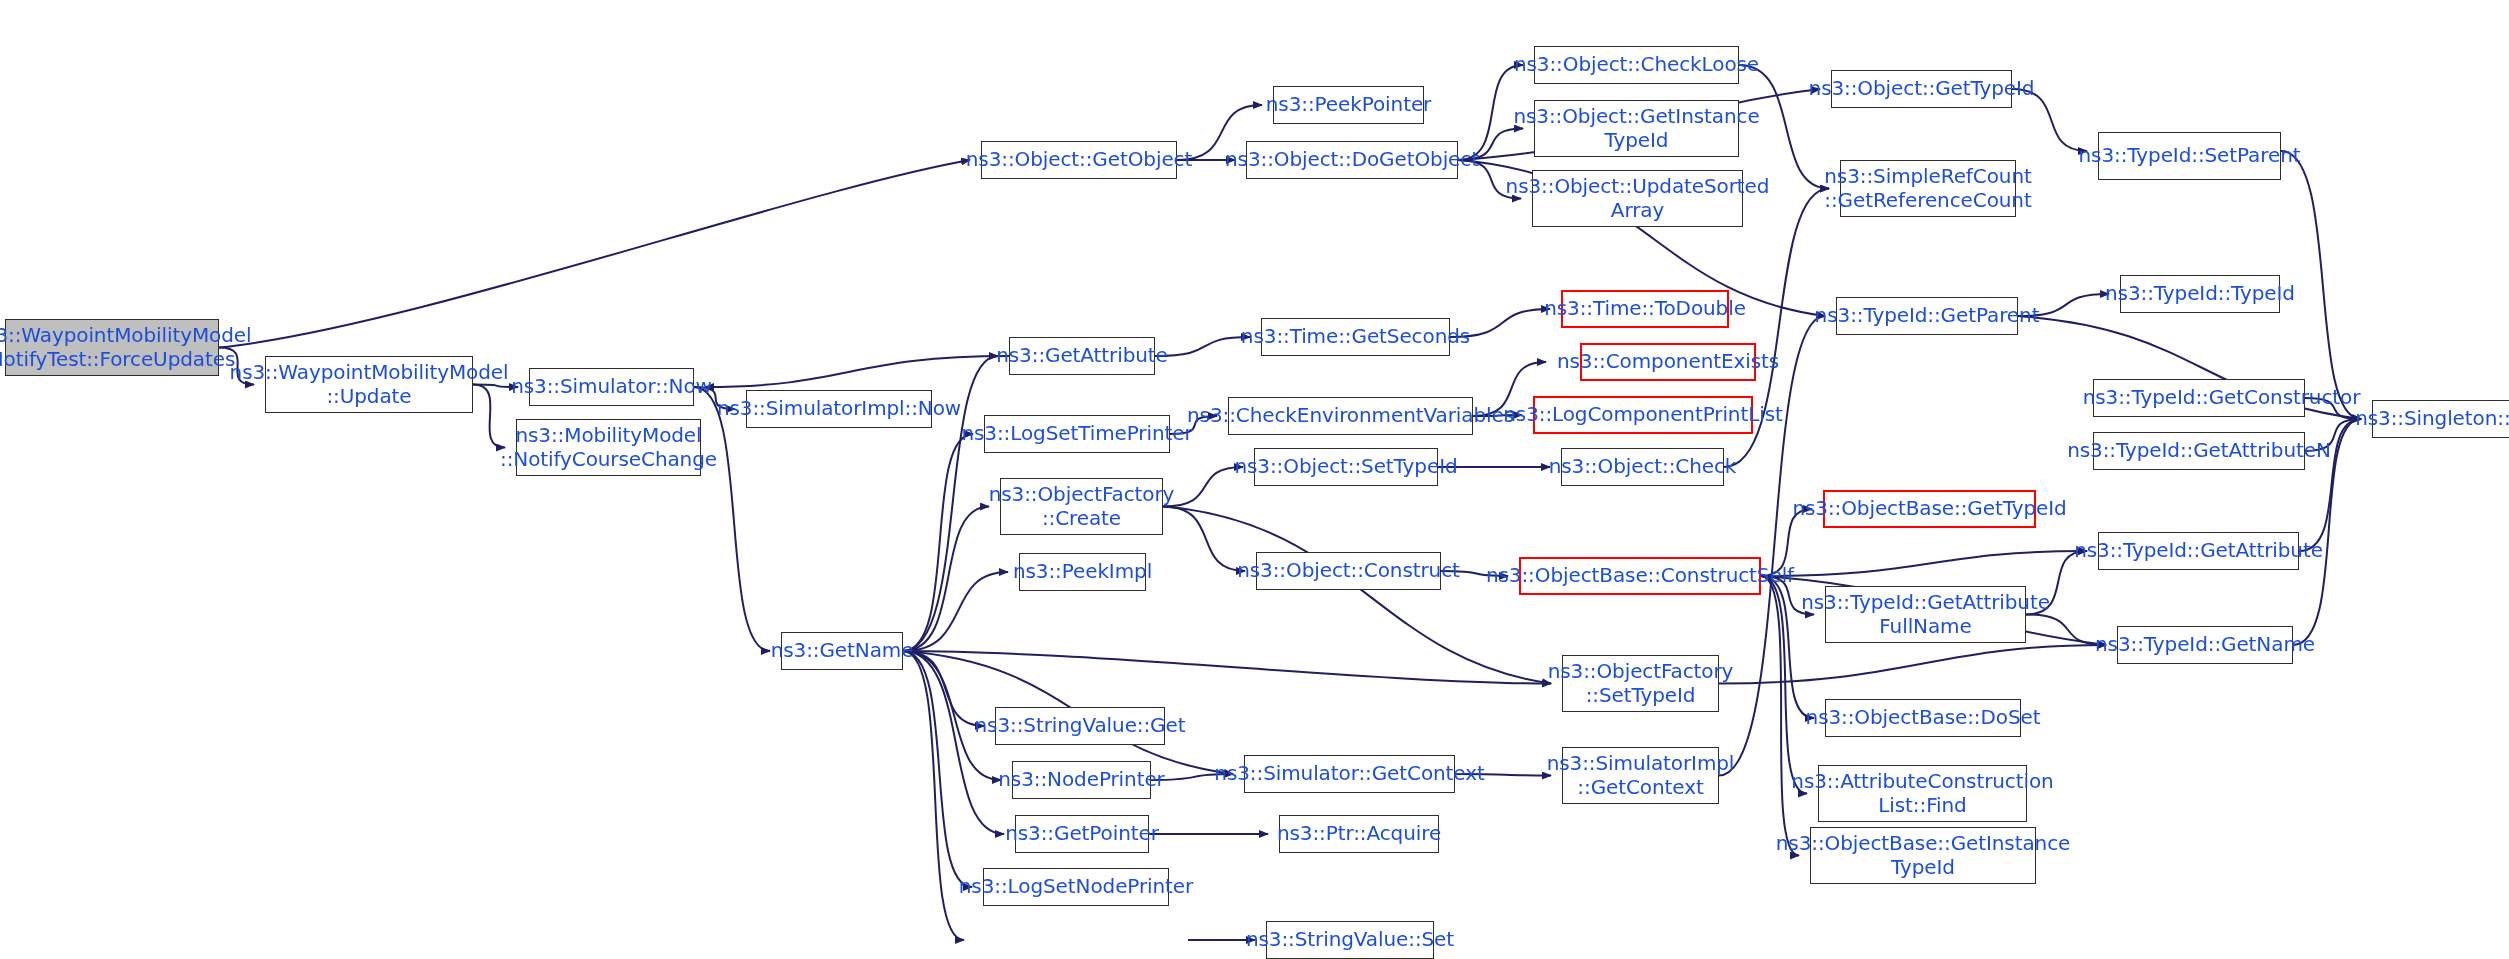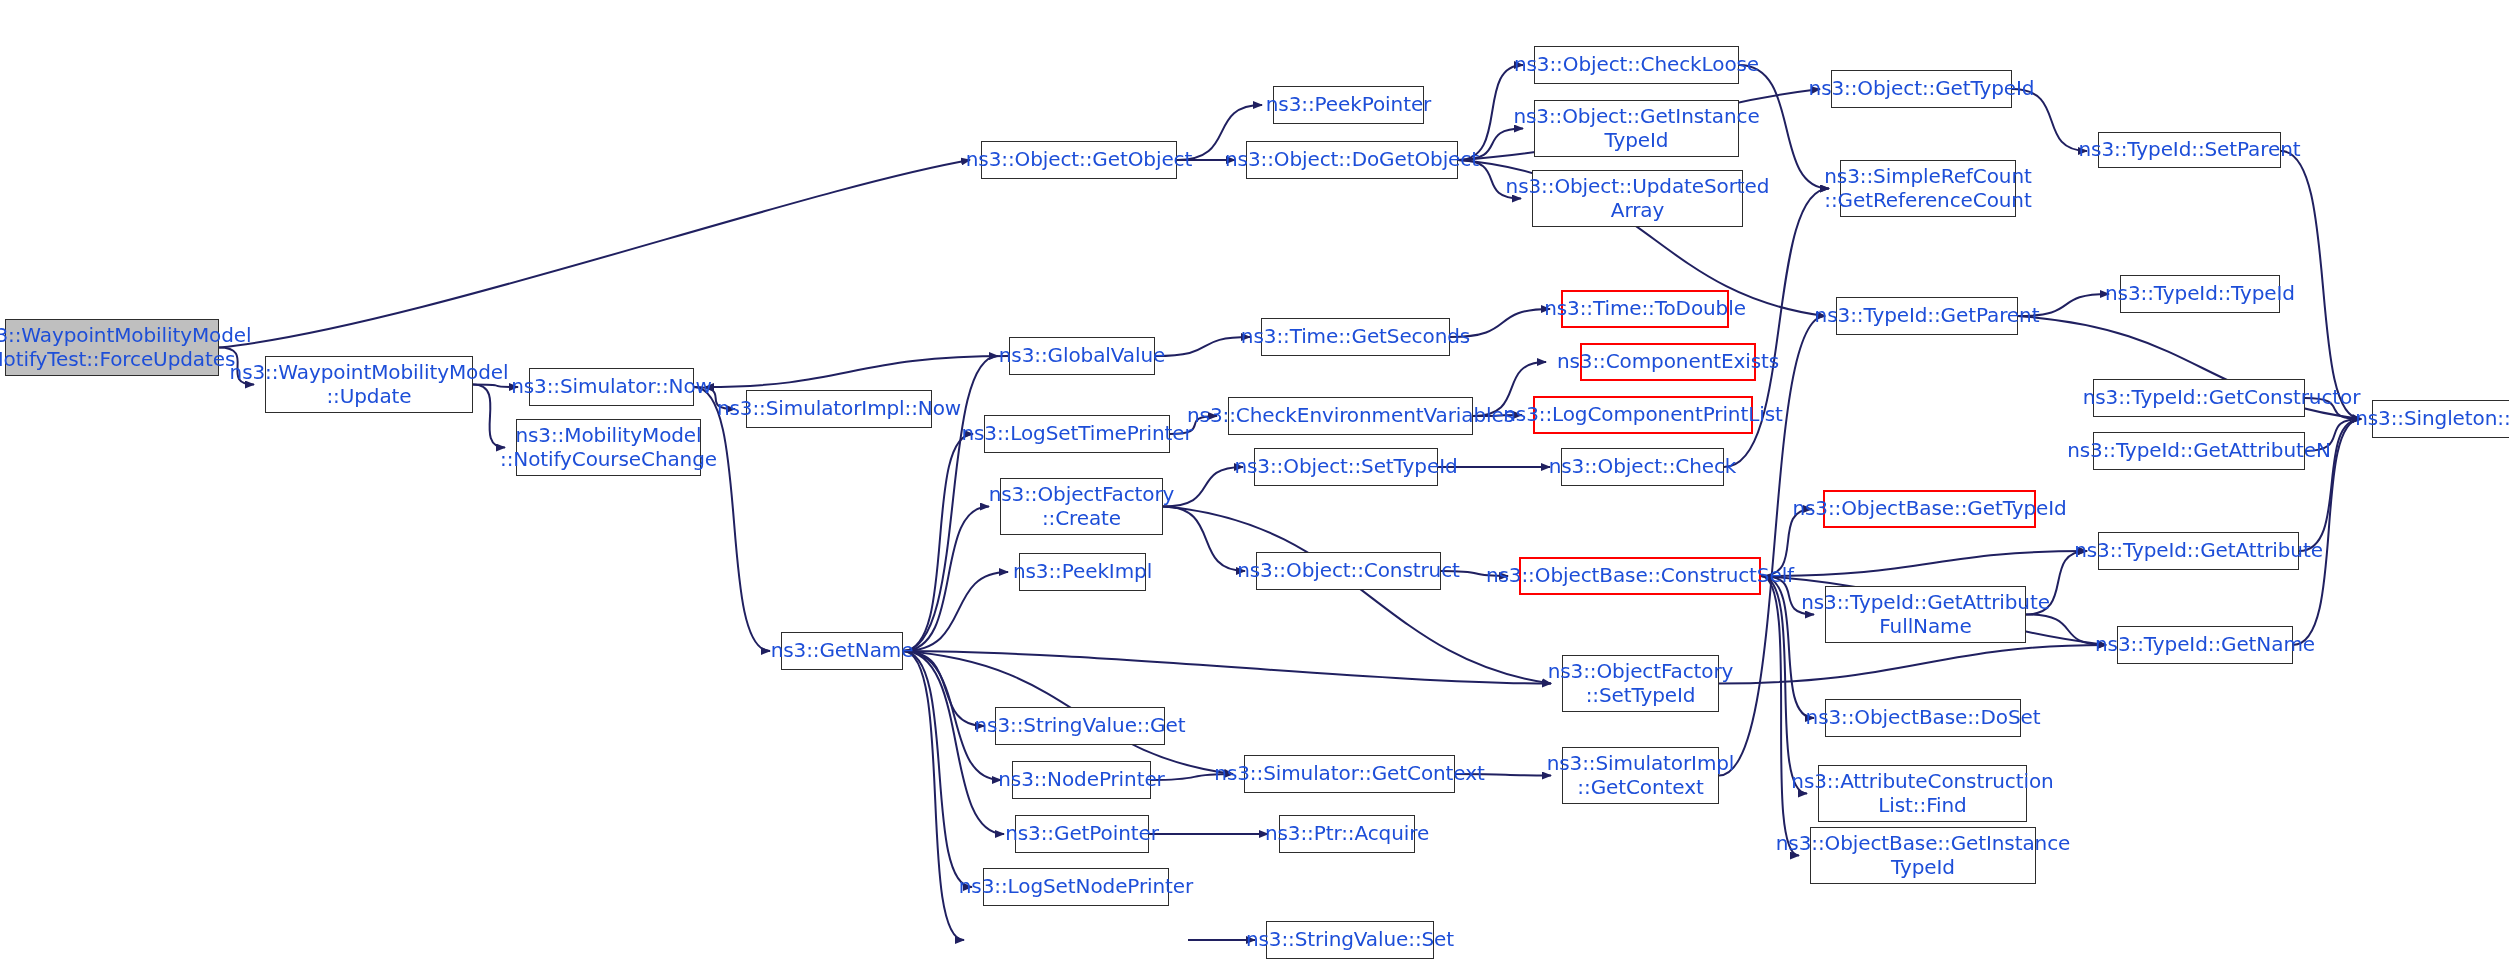--- a/index.html
+++ b/index.html
@@ -134,23 +134,23 @@
       <div class="node" style="left: 1246px; top: 141px; width: 212px; height: 38px;">ns3::Object::DoGetObject</div>
       <div class="node" style="left: 1273px; top: 86px; width: 151px; height: 38px;">ns3::PeekPointer</div>
       <div class="node" style="left: 1534px; top: 46px; width: 205px; height: 38px;">ns3::Object::CheckLoose</div>
       <div class="node" style="left: 1534px; top: 100px; width: 205px; height: 57px;">ns3::Object::GetInstance
 TypeId</div>
       <div class="node" style="left: 1532px; top: 170px; width: 211px; height: 57px;">ns3::Object::UpdateSorted
 Array</div>
       <div class="node" style="left: 1831px; top: 70px; width: 181px; height: 38px;">ns3::Object::GetTypeId</div>
       <div class="node" style="left: 1840px; top: 160px; width: 176px; height: 57px;">ns3::SimpleRefCount
 ::GetReferenceCount</div>
-      <div class="node" style="left: 2098px; top: 132px; width: 183px; height: 36px;">ns3::TypeId::SetParent</div>
+      <div class="node" style="left: 2098px; top: 132px; width: 183px; height: 48px;">ns3::TypeId::SetParent</div>
       <div class="node" style="left: 2120px; top: 275px; width: 160px; height: 38px;">ns3::TypeId::TypeId</div>
-      <div class="node" style="left: 1009px; top: 337px; width: 146px; height: 38px;">ns3::GlobalValue</div>
+      <div class="node" style="left: 1009px; top: 337px; width: 146px; height: 38px;">ns3::GetAttribute</div>
       <div class="node" style="left: 1261px; top: 318px; width: 189px; height: 38px;">ns3::Time::GetSeconds</div>
       <div class="node red" style="left: 1561px; top: 290px; width: 168px; height: 38px;">ns3::Time::ToDouble</div>
       <div class="node" style="left: 984px; top: 415px; width: 186px; height: 38px;">ns3::LogSetTimePrinter</div>
       <div class="node" style="left: 1228px; top: 397px; width: 245px; height: 38px;">ns3::CheckEnvironmentVariables</div>
       <div class="node red" style="left: 1557px; top: 343px; width: 176px; height: 38px; margin-left: 23px;">ns3::ComponentExists</div>
       <div class="node red" style="left: 1533px; top: 396px; width: 220px; height: 38px;">ns3::LogComponentPrintList</div>
       <div class="node" style="left: 1000px; top: 478px; width: 163px; height: 57px;">ns3::ObjectFactory
 ::Create</div>
       <div class="node" style="left: 1254px; top: 448px; width: 184px; height: 38px;">ns3::Object::SetTypeId</div>
       <div class="node" style="left: 1561px; top: 448px; width: 163px; height: 38px;">ns3::Object::Check</div>
@@ -168,21 +168,21 @@
       <div class="node" style="left: 2372px; top: 400px; width: 157px; height: 38px;">ns3::Singleton::Get</div>
       <div class="node" style="left: 781px; top: 632px; width: 122px; height: 38px;">ns3::GetName</div>
       <div class="node" style="left: 1562px; top: 655px; width: 157px; height: 57px;">ns3::ObjectFactory
 ::SetTypeId</div>
       <div class="node" style="left: 995px; top: 707px; width: 170px; height: 38px;">ns3::StringValue::Get</div>
       <div class="node" style="left: 1012px; top: 761px; width: 139px; height: 38px;">ns3::NodePrinter</div>
       <div class="node" style="left: 1244px; top: 755px; width: 211px; height: 38px;">ns3::Simulator::GetContext</div>
       <div class="node" style="left: 1562px; top: 747px; width: 157px; height: 57px;">ns3::SimulatorImpl
 ::GetContext</div>
       <div class="node" style="left: 1015px; top: 815px; width: 134px; height: 38px;">ns3::GetPointer</div>
-      <div class="node" style="left: 1279px; top: 815px; width: 136px; height: 38px; text-align: right;">ns3::Ptr::Acquire</div>
+      <div class="node" style="left: 1279px; top: 815px; width: 160px; height: 38px; text-align: right;">ns3::Ptr::Acquire</div>
       <div class="node" style="left: 983px; top: 868px; width: 186px; height: 38px;">ns3::LogSetNodePrinter</div>
       <div class="node" style="left: 975px; top: 921px; width: 213px; height: 38px; margin-top: 48px;">ns3::GlobalValue::GetValue</div>
       <div class="node" style="left: 1266px; top: 921px; width: 168px; height: 38px;">ns3::StringValue::Set</div>
       <div class="node" style="left: 1825px; top: 699px; width: 196px; height: 38px;">ns3::ObjectBase::DoSet</div>
       <div class="node" style="left: 1818px; top: 765px; width: 209px; height: 57px;">ns3::AttributeConstruction
 List::Find</div>
       <div class="node" style="left: 1810px; top: 827px; width: 226px; height: 57px;">ns3::ObjectBase::GetInstance
 TypeId</div>
     </div>
 </div>

